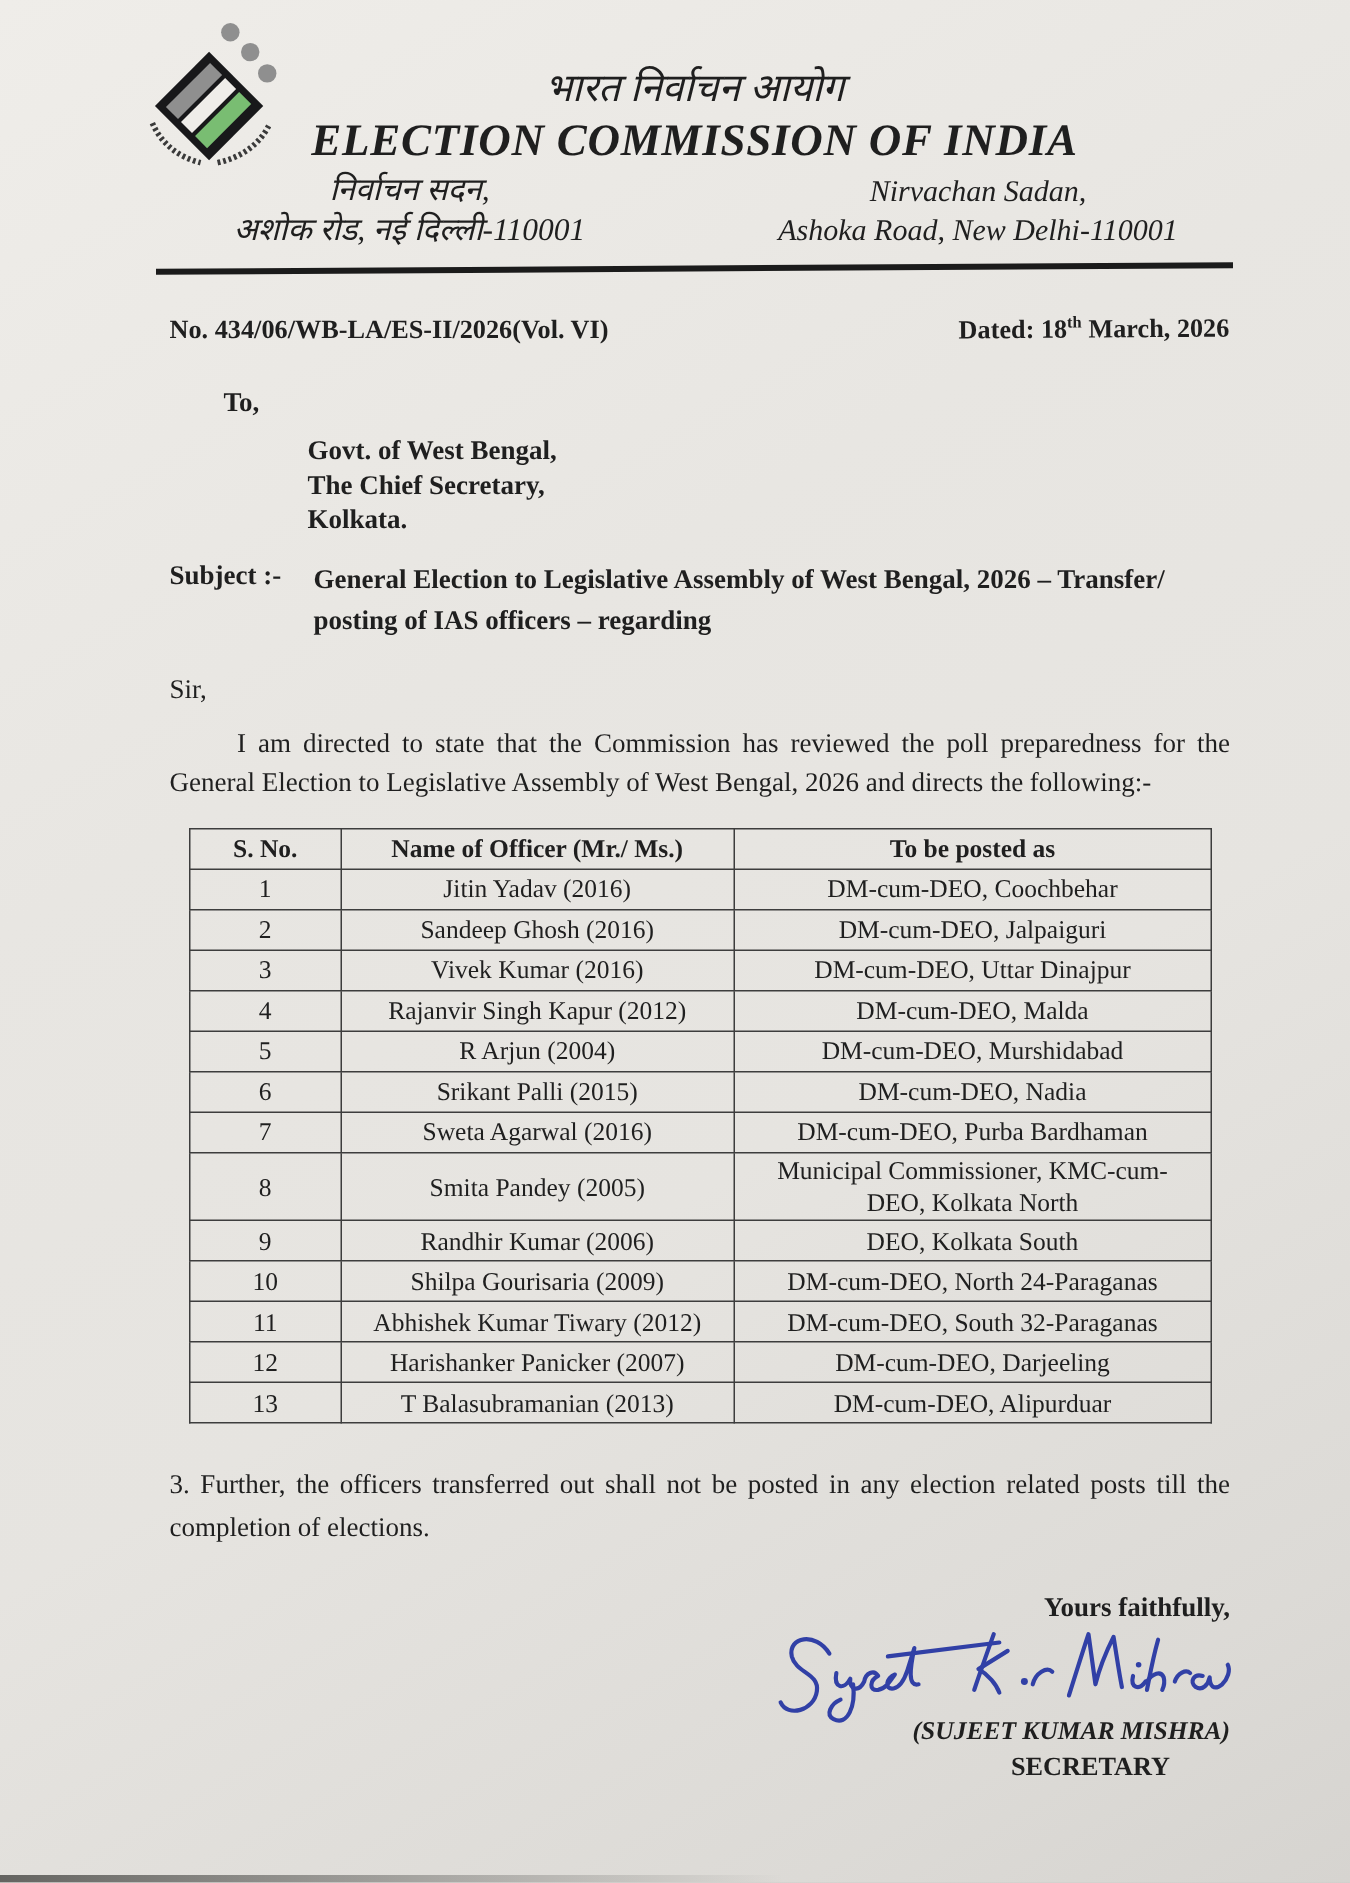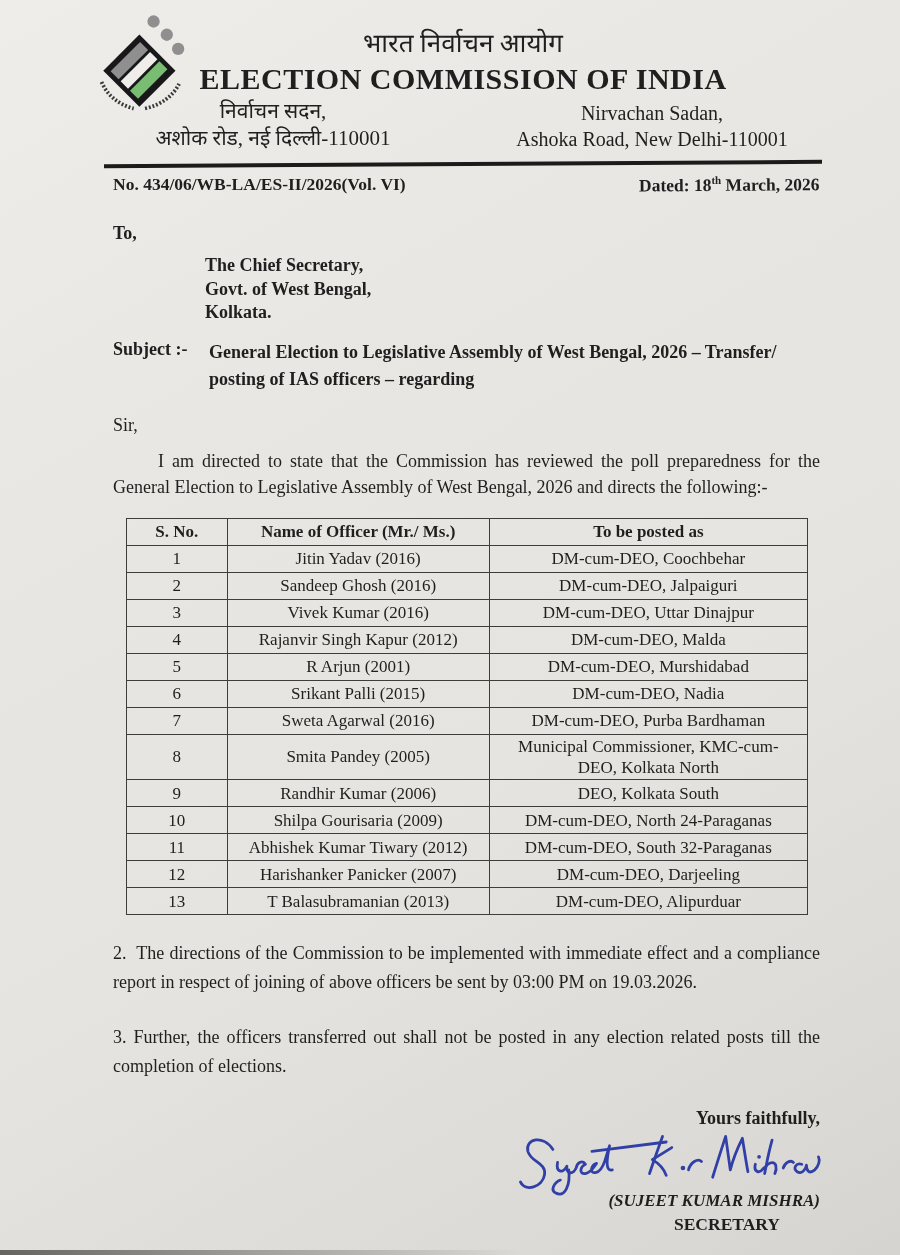--- a/index.html
+++ b/index.html
@@ -11,35 +11,35 @@
   .page{
     position:relative;width:900px;height:1255px;margin:0 auto;overflow:hidden;
     color:var(--ink);
     background:linear-gradient(150deg,#efede9 0%,#e8e6e2 35%,var(--paper) 60%,#dcdad6 88%,#d6d4d0 100%);
   }
   .page::after{
     content:'';position:absolute;left:0;bottom:0;width:58%;height:5px;
     background:linear-gradient(to right, rgba(58,58,55,.75), rgba(58,58,55,0));
   }
   
-  .header{position:relative;text-align:center;padding-top:24px;}
+  .header{position:relative;text-align:center;padding-top:39px;font-style:italic;}
   .logo{position:absolute;left:94px;top:10px;width:104px;height:110px;}
   .org-hi{font-size:26px;margin-left:26px;}
   .org-en{font-size:30px;font-weight:bold;letter-spacing:.5px;margin-left:26px;margin-top:2px;}
   .addr-row{display:flex;justify-content:space-between;padding:2px 82px 0 128px;}
   .addr{text-align:center;line-height:1.3;}
   .addr-hi{width:290px;font-size:21px;}
   .addr-en{width:332px;font-size:20px;padding-top:2px;}
   .rule{margin:9px 78px 0 104px;border:none;border-top:4px solid var(--rule);transform:rotate(-.35deg);}
   
   .content{padding:0 80px 0 113px;font-size:18px;}
-  .ref-row{display:flex;justify-content:space-between;margin-top:8px;font-weight:bold;font-size:17.5px;}
+  .ref-row{display:flex;justify-content:space-between;margin-top:28px;font-weight:bold;font-size:17.5px;}
   .date{transform:rotate(-.4deg);}
   sup{font-size:11px;}
-  .to{margin-top:28px;font-weight:bold;}
+  .to{margin-top:28px;font-weight:bold;margin-left:36px;}
   .addressee{margin:10px 0 0 92px;font-weight:bold;line-height:1.3;}
   .subject{display:flex;margin-top:14px;font-weight:bold;column-gap:10px;}
   .subject-label{flex:0 0 86px;}
   .subject-text{line-height:1.5;}
   .sir{margin-top:22px;}
   .para1{margin-top:12px;text-align:justify;text-indent:45px;line-height:1.45;}
   table{margin:15px 0 0 13px;border-collapse:collapse;width:682px;font-size:17px;}
   th,td{border:1px solid var(--tborder);text-align:center;padding:1px 18px;height:24px;line-height:1.25;}
   .para2,.para3{text-align:justify;line-height:1.6;}
   .para2{margin-top:24px;}
@@ -92,22 +92,22 @@
   <div class="content">
 
     <div class="ref-row">
       <span>No. 434/06/WB-LA/ES-II/2026(Vol. VI)</span>
       <span class="date"><span>Dated: 18</span><sup>th</sup><span>  March, 2026</span></span>
     </div>
 
     <div class="to">To,</div>
 
     <div class="addressee">
+      <div>Govt. of West Bengal,</div>
       <div>The Chief Secretary,</div>
-      <div>Govt. of West Bengal,</div>
       <div>Kolkata.</div>
     </div>
 
     <div class="subject">
       <div class="subject-label">Subject :-</div>
       <div class="subject-text">
         <div>General Election to Legislative Assembly of West Bengal, 2026 – Transfer/</div>
         <div>posting of IAS officers – regarding</div>
       </div>
     </div>
@@ -140,21 +140,21 @@
             <td>Vivek Kumar (2016)</td>
             <td>DM-cum-DEO, Uttar Dinajpur</td>
           </tr>
           <tr>
             <td>4</td>
             <td>Rajanvir Singh Kapur (2012)</td>
             <td>DM-cum-DEO, Malda</td>
           </tr>
           <tr>
             <td>5</td>
-            <td>R Arjun (2001)</td>
+            <td>R Arjun (2004)</td>
             <td>DM-cum-DEO, Murshidabad</td>
           </tr>
           <tr>
             <td>6</td>
             <td>Srikant Palli (2015)</td>
             <td>DM-cum-DEO, Nadia</td>
           </tr>
           <tr>
             <td>7</td>
             <td>Sweta Agarwal (2016)</td>
@@ -186,21 +186,20 @@
             <td>DM-cum-DEO, Darjeeling</td>
           </tr>
           <tr>
             <td>13</td>
             <td>T Balasubramanian (2013)</td>
             <td>DM-cum-DEO, Alipurduar</td>
           </tr>
         </tbody>
     </table>
 
-    <p class="para2">2.&nbsp; The directions of the Commission to be implemented with immediate effect and a compliance report in respect of joining of above officers be sent by 03:00 PM on 19.03.2026.</p>
     <p class="para3">3. Further, the officers transferred out shall not be posted in any election related posts till the completion of elections.</p>
 
     <div class="closing-block">
       <div class="closing-line">Yours faithfully,</div>
       <svg class="sig-svg" width="330" height="78" viewBox="0 0 330 84" xmlns="http://www.w3.org/2000/svg" aria-label="Sujeet Kr. Mishra">
         <path class="sig-path" d="M40,22 C30,6 10,10 13,24 C16,36 33,36 31,49 C29,63 10,68 5,57"></path>
         <path class="sig-path" d="M45,36 C43,46 50,49 55,40 C54,48 61,50 65,42 C66,36 72,33 75,38 C69,41 68,49 75,48 C81,47 84,41 87,37 C81,39 79,48 86,47 C91,46 94,40 96,34 L101,18 C98,32 96,46 104,44"></path>
         <path class="sig-path" d="M57,44 C59,60 53,74 43,69 C37,66 41,58 48,55"></path>
         <path class="sig-path" d="M82,24 L162,14"></path>
         <path class="sig-path" d="M158,8 C153,22 148,36 144,48"></path>

